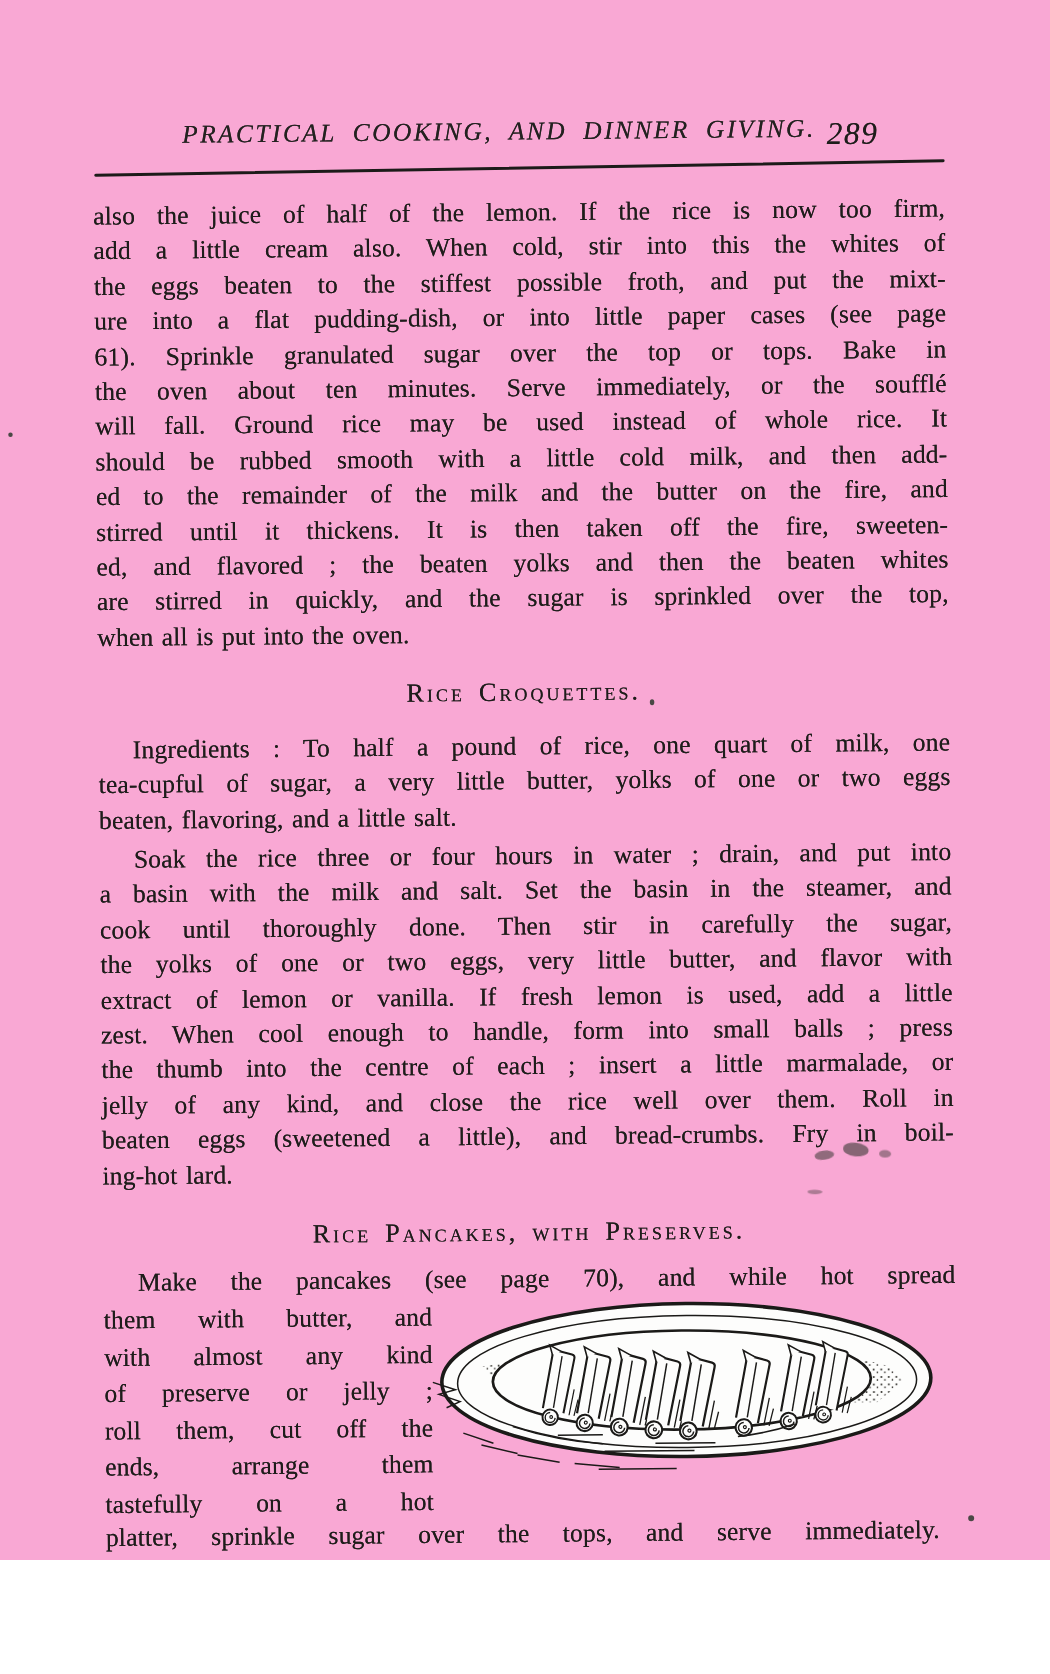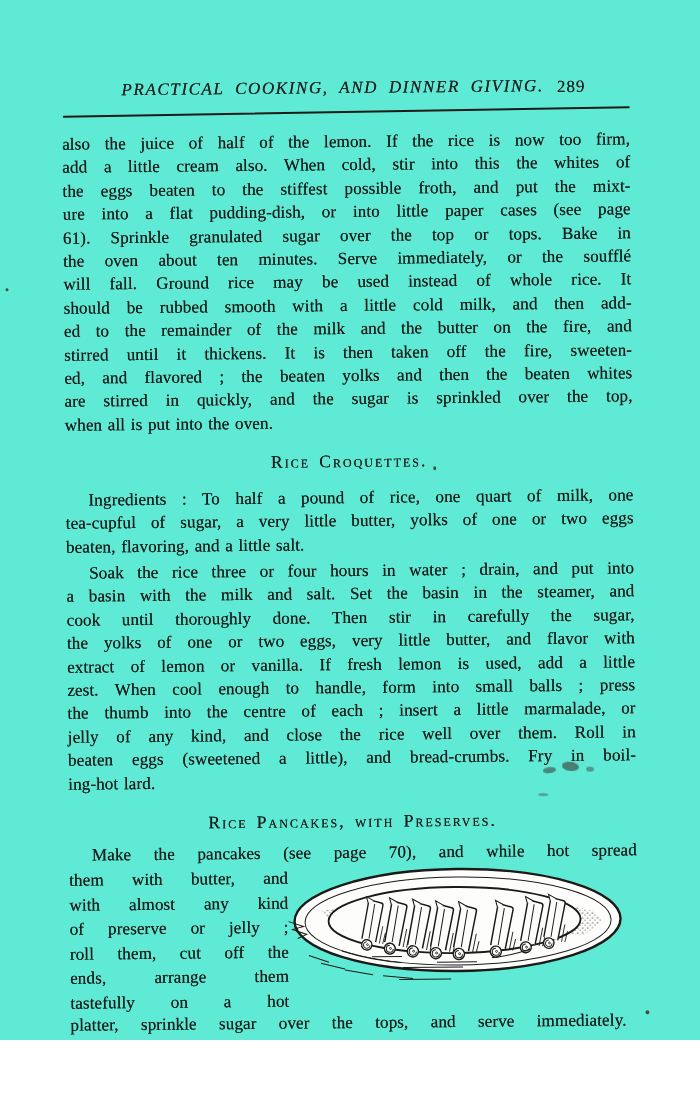--- a/index.html
+++ b/index.html
@@ -1,34 +1,35 @@
 <!DOCTYPE html>
 <html><head>
 <meta charset="utf-8">
 <style>
   html,body{margin:0;padding:0;background:#ffffff;}
   .page{
     position:relative;width:700px;height:1040px;margin:0 auto;
-    background:#5eead4;overflow:hidden;
+    background:#f9a8d4;overflow:hidden;
     font-family:"Liberation Serif","DejaVu Serif",serif;
     color:#1e1d1b;
   }
   .sheet{position:absolute;inset:0;transform:rotate(-0.55deg);transform-origin:350px 550px;}
   .abs{position:absolute;left:66px;width:568px;}
 
   
   .running-head{top:78px;height:24px;}
   .head-title{
     display:block;text-align:center;transform:translateX(-13px);
     font-style:italic;font-size:17px;letter-spacing:1.6px;word-spacing:5px;
     color:#232220;text-shadow:0 0 .4px rgba(30,28,26,.8);
   }
   .head-folio{
-    position:absolute;right:44px;top:1px;font-size:17px;letter-spacing:1px;
+    position:absolute;right:44px;top:1px;font-size:21px;letter-spacing:1px;
     text-shadow:0 0 .4px rgba(30,28,26,.8);
+    font-style:italic;
   }
   .head-rule{
     position:absolute;left:67px;top:111px;width:567px;height:2.4px;
     background:#1c1b19;transform:rotate(-0.42deg);border-radius:1px;
   }
 
   
   .ln{
     font-size:17.1px;line-height:23.4px;letter-spacing:.1px;word-spacing:1.2px;
     text-shadow:0 0 .38px rgba(25,24,22,.85);

